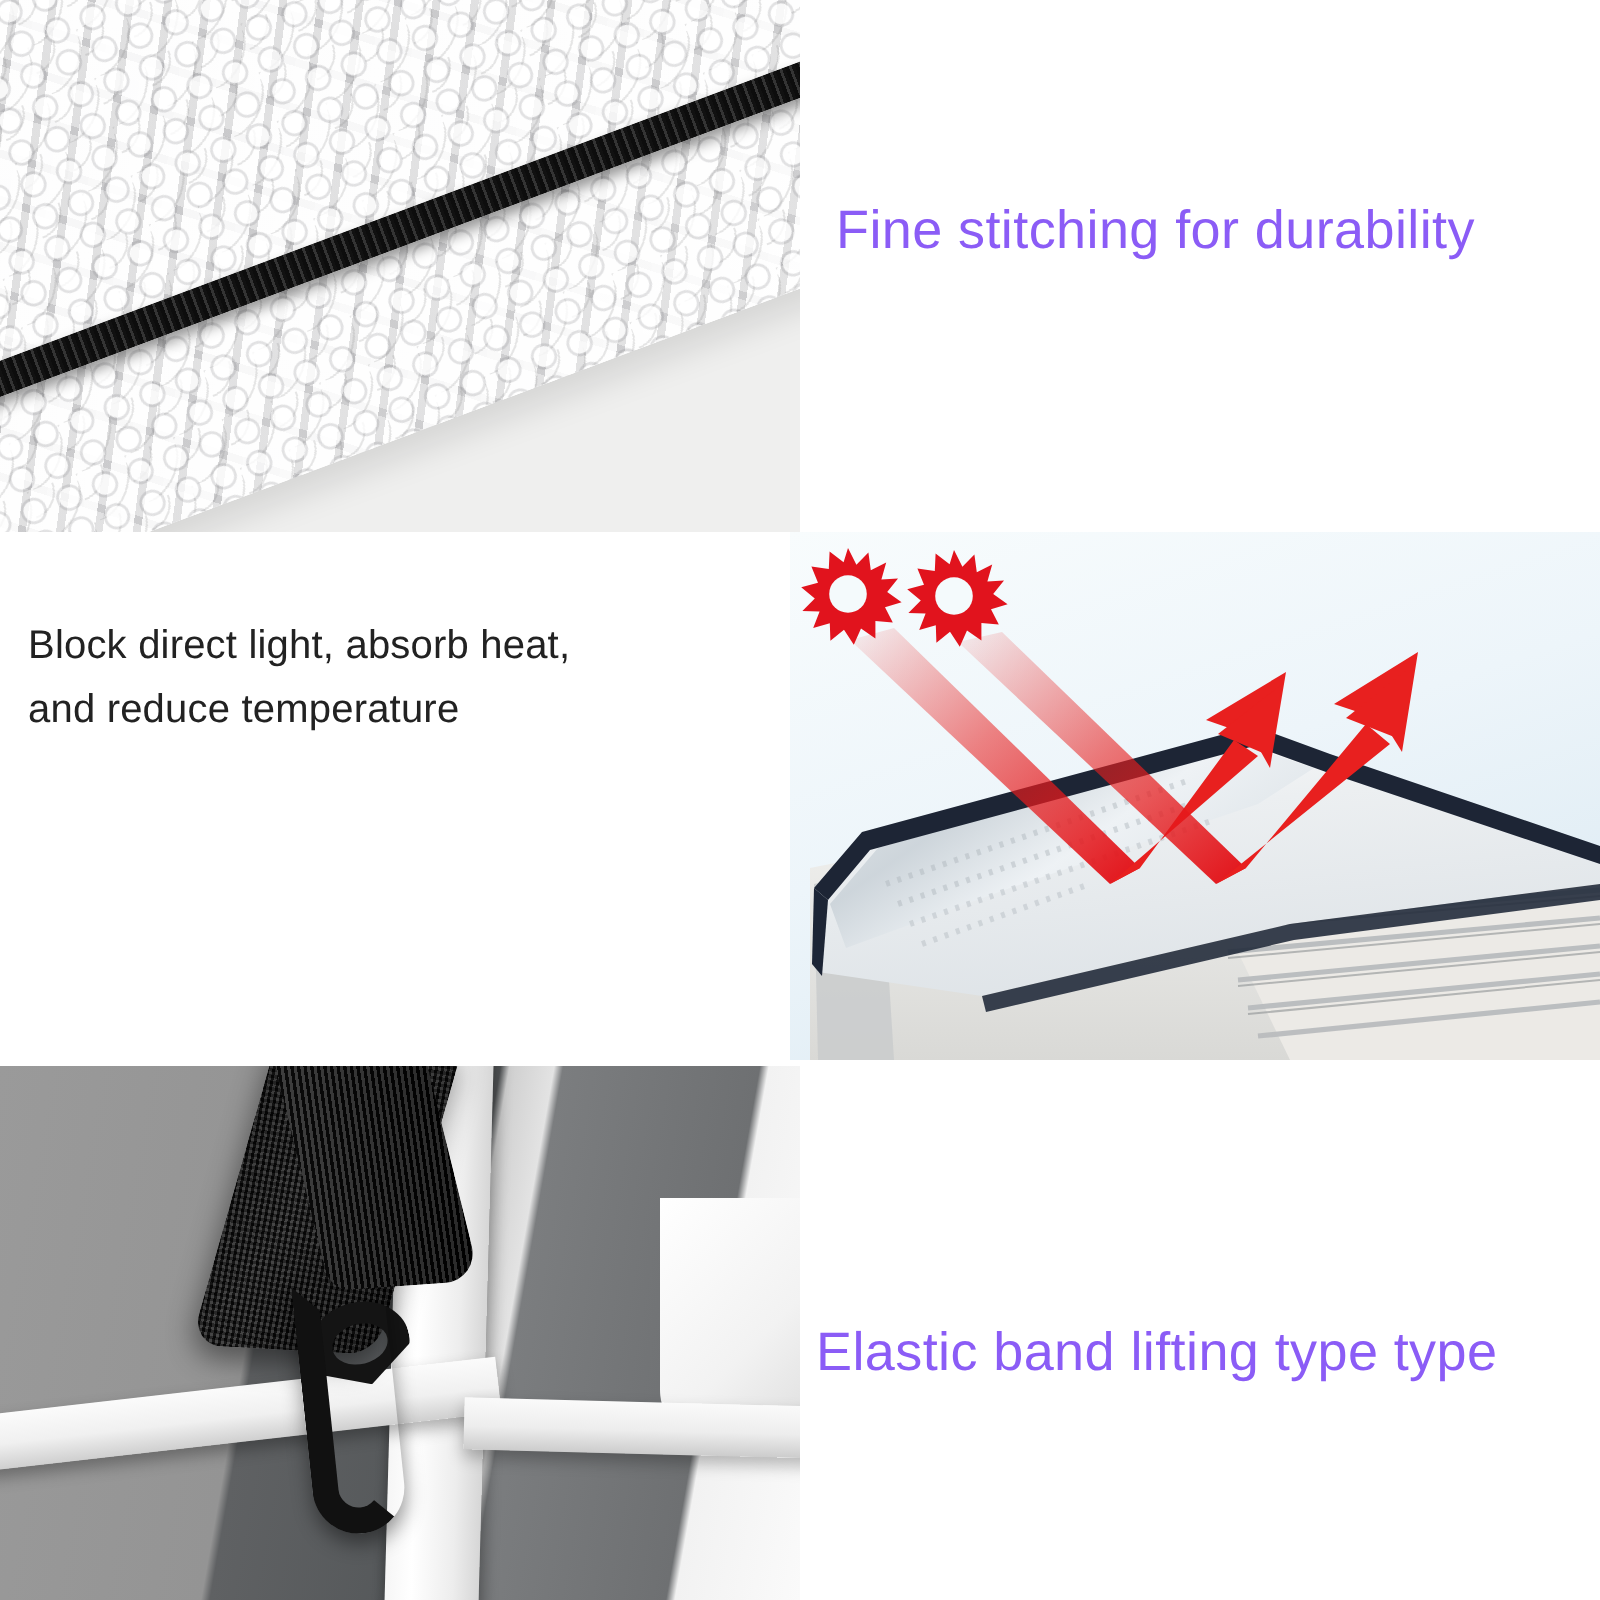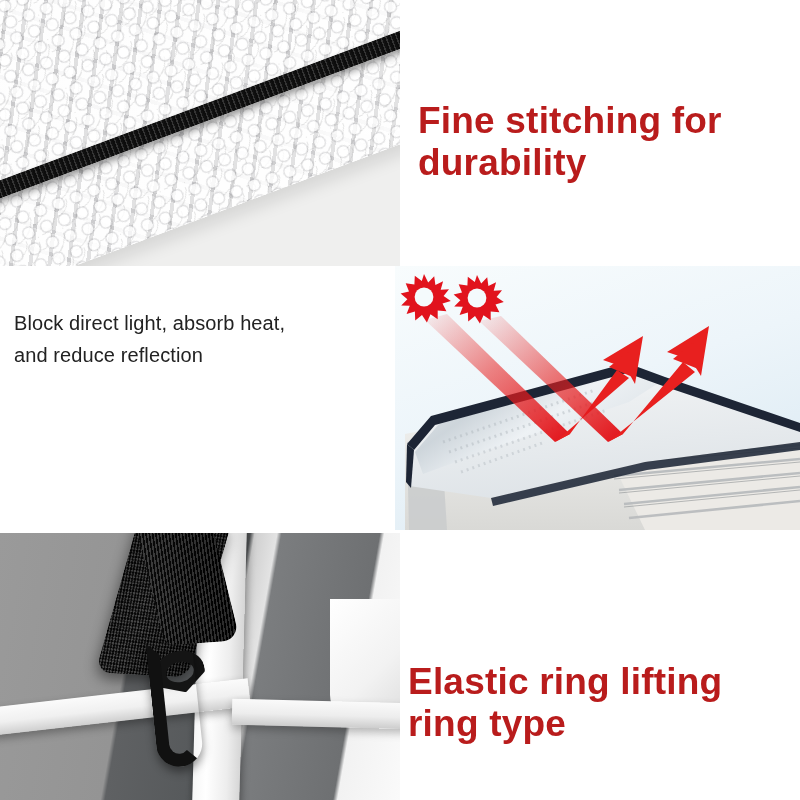--- a/index.html
+++ b/index.html
@@ -17,21 +17,21 @@
 
   
   .txt-head {
     font-size:27px; font-weight:400; color:#1a1a1a;
     line-height:1.55; letter-spacing:.1px; white-space:pre-line;
   }
   .txt-sub {
     font-size:20px; font-weight:400; color:#222; line-height:1.62;
     letter-spacing:.1px; white-space:pre-line; margin-top:14px;
   }
-  .txt-line { font-size:37px; font-weight:700; color:#b91c1c; letter-spacing:.2px; }
+  .txt-line { font-size:27px; font-weight:400; color:#8b5cf6; letter-spacing:.2px; }
 
   
   #p-foil { left:0; top:0; width:400px; height:266px; background:#efefee; }
   .foil-sheet {
     position:absolute; left:-70px; top:-110px; width:640px; height:430px;
     transform:rotate(-20.5deg); transform-origin:0 100%;
     background:
       radial-gradient(ellipse 15px 11px at 12% 18%, rgba(255,255,255,.95), rgba(150,150,150,.30) 68%, rgba(255,255,255,0) 72%),
       radial-gradient(ellipse 14px 10px at 30% 30%, rgba(255,255,255,.95), rgba(140,140,140,.32) 68%, rgba(255,255,255,0) 72%),
       radial-gradient(ellipse 16px 11px at 52% 14%, rgba(255,255,255,.95), rgba(150,150,150,.28) 68%, rgba(255,255,255,0) 72%),
@@ -163,21 +163,21 @@
 
   <div class="panel" id="p-stitch-text">
     <div class="inner">
       <div class="txt-line">Fine stitching for durability</div>
     </div>
   </div>
 
   <div class="panel" id="p-reflect-text">
     <div class="inner">
       <div class="txt-sub">Block direct light, absorb heat,
-and reduce reflection</div>
+and reduce temperature</div>
     </div>
   </div>
 
   <div class="panel" id="p-rays">
     <svg class="ray-svg" viewBox="0 0 405 264" preserveAspectRatio="none">
       <defs>
         <linearGradient id="skyg" x1="0" y1="0" x2="0.5" y2="1">
           <stop offset="0%" stop-color="#f8fcfd"></stop>
           <stop offset="55%" stop-color="#edf5fa"></stop>
           <stop offset="100%" stop-color="#dfecf4"></stop>
@@ -280,20 +280,20 @@
     <div class="hook-frame-h"></div>
     <div class="hook-frame-h2"></div>
     <div class="strap"></div>
     <div class="strap2"></div>
     <div class="hook-ring"></div>
     <div class="hook-body"></div>
   </div>
 
   <div class="panel" id="p-elastic-text">
     <div class="inner">
-      <div class="txt-line">Elastic ring lifting ring type</div>
+      <div class="txt-line">Elastic band lifting type type</div>
     </div>
   </div>
 
   <div class="gutter" style="left:0; top:266px; width:400px; height:0px;"></div>
   <div class="gutter" style="left:0; top:530px; width:395px; height:3px;"></div>
   <div class="gutter" style="left:400px; top:0; width:0px; height:266px;"></div>
 </div>
 
 </body></html>

